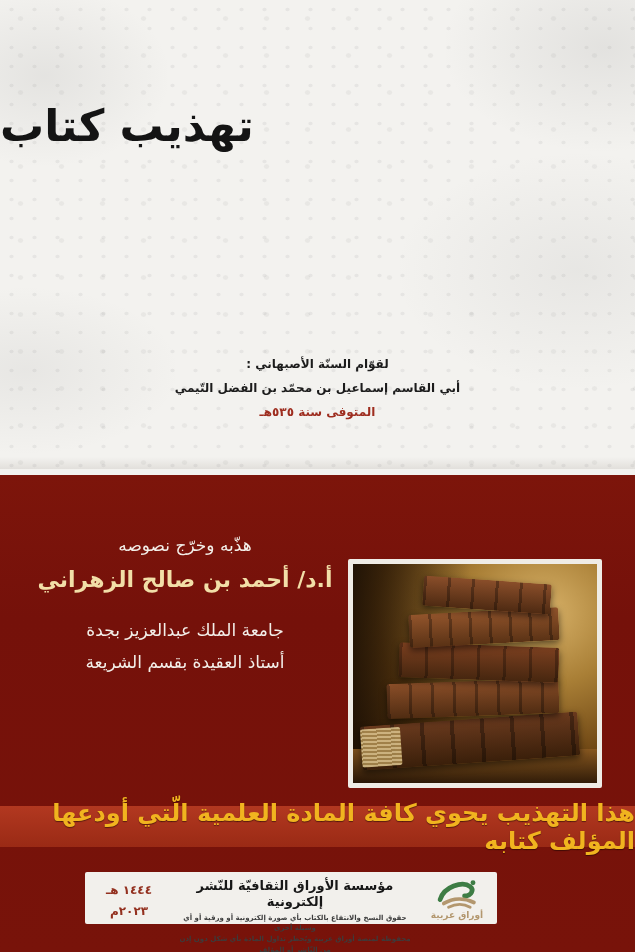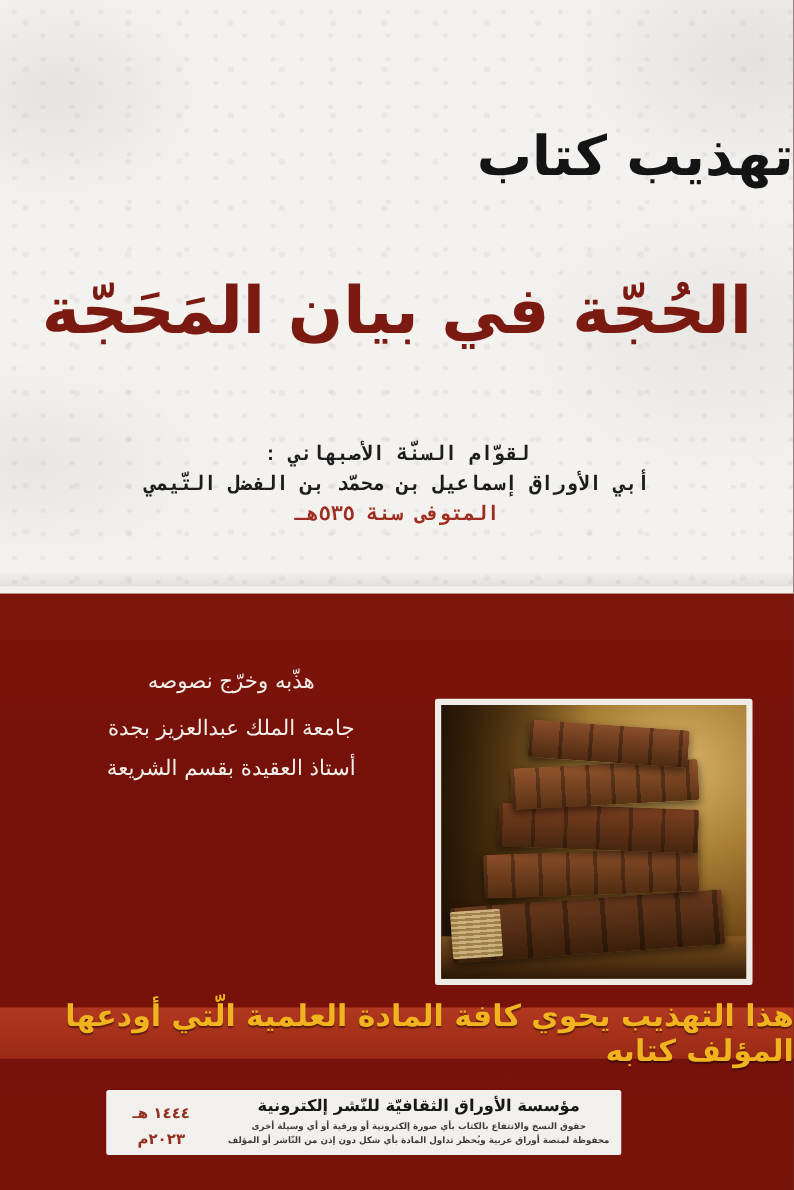--- a/index.html
+++ b/index.html
@@ -18,30 +18,30 @@
       radial-gradient(ellipse 230px 150px at 95% 10%, rgba(128,128,128,.14), transparent 70%),
       radial-gradient(ellipse 260px 170px at 91% 57%, rgba(128,128,128,.10), transparent 70%),
       radial-gradient(ellipse 220px 120px at 4% 78%, rgba(128,128,128,.10), transparent 70%);
     background-size:23px 19px, 41px 37px, auto, auto, auto, auto;
   }
   .top-section:after{ 
     content:"";position:absolute;left:0;right:0;bottom:6px;height:12px;
     background:linear-gradient(rgba(120,110,100,0), rgba(120,110,100,.14));
   }
   .kicker{
-    position:absolute;top:100px;left:0;width:635px;text-align:right;
+    position:absolute;top:100px;left:0;width:635px;text-align:left;
     font-size:44px;font-weight:bold;color:#141414;letter-spacing:0;
   }
   .main-title{
     position:absolute;top:210px;left:0;width:635px;text-align:center;
     font-size:52px;font-weight:bold;color:#7b1a10;line-height:1.5;
   }
   .author-block{
     position:absolute;top:352px;left:0;width:635px;text-align:center;
-    font-weight:bold;color:#1c1c1c;font-size:16px;line-height:24px;font-family:Liberation Mono, monospace;
+    font-weight:bold;color:#1c1c1c;font-size:12px;line-height:24px;
   }
   .author-block .died{color:#9e2d1f;}
   
   .bottom-section{
     position:absolute;top:475px;left:0;width:635px;height:477px;
     background:linear-gradient(#7d150b,#75110a 30%,#78130a);
   }
   .editor-block{
     position:absolute;left:25px;top:60px;width:320px;text-align:center;
     color:#f3efe9;font-size:17px;
@@ -94,51 +94,60 @@
   .rights{font-size:7px;color:#3c3c3c;line-height:1.55;margin-top:2px;font-weight:bold;}
   .footer-dates{width:88px;text-align:center;color:#93301f;font-size:12px;font-weight:bold;padding-top:8px;line-height:1.75;}
 </style>
 </head>
 <body>
 
 <div class="cover">
 
   <div class="top-section">
     <div class="kicker">تهذيب كتاب</div>
-    <div class="main-title">الحُجّة في بيان المَحَجّة</div>
     <div class="author-block">
       <div>لقوّام السنّة الأصبهاني :</div>
-      <div>أبي الأوراق إسماعيل بن محمّد بن الفضل التّيمي</div>
+      <div>أبي القاسم إسماعيل بن محمّد بن الفضل التّيمي</div>
       <div class="died">المتوفى سنة ٥٣٥هـ</div>
     </div>
   </div>
 
   <div class="bottom-section">
 
     <div class="editor-block">
       <p class="editor-intro">هذّبه وخرّج نصوصه</p>
+      <p class="editor-name">أ.د/ أحمد بن صالح الزهراني</p>
       <p class="editor-title">جامعة الملك عبدالعزيز بجدة</p>
       <p class="editor-title">أستاذ العقيدة بقسم الشريعة</p>
     </div>
 
     <div class="photo">
       <div class="shade-left"></div>
       <div class="desk"></div>
       <div class="book b5"></div>
       <div class="book b4"></div>
       <div class="book b3"></div>
       <div class="book b2"></div>
       <div class="book b1"></div>
     </div>
 
     <div class="banner">
       <span class="banner-text">هذا التهذيب يحوي كافة المادة العلمية الّتي أودعها المؤلف كتابه</span>
     </div>
 
     <div class="footer-strip">
+      <div class="footer-logo">
+        <svg width="46" height="32" viewBox="0 0 48 34">
+          <path d="M6 22 C10 8, 30 2, 38 8 C42 11, 40 18, 32 18" stroke="#3e7d45" stroke-width="5" fill="none" stroke-linecap="round"></path>
+          <circle cx="41" cy="4" r="2.6" fill="#3e7d45"></circle>
+          <path d="M10 26 C20 20, 32 20, 42 25" stroke="#b3976e" stroke-width="4" fill="none" stroke-linecap="round"></path>
+          <path d="M15 30 C23 26, 31 26, 38 30" stroke="#b3976e" stroke-width="3" fill="none" stroke-linecap="round"></path>
+        </svg>
+        <span class="logo-text">أوراق عربية</span>
+      </div>
       <div class="footer-publisher">
         <div class="publisher-name">مؤسسة الأوراق الثقافيّة للنّشر إلكترونية</div>
         <div class="rights">
           <div>حقوق النسخ والانتفاع بالكتاب بأي صورة إلكترونية أو ورقية أو أي وسيلة أخرى</div>
           <div>محفوظة لمنصة أوراق عربية ويُحظر تداول المادة بأي شكل دون إذن من النّاشر أو المؤلف</div>
         </div>
       </div>
       <div class="footer-dates">
         <div>١٤٤٤ هـ</div>
         <div>٢٠٢٣م</div>

